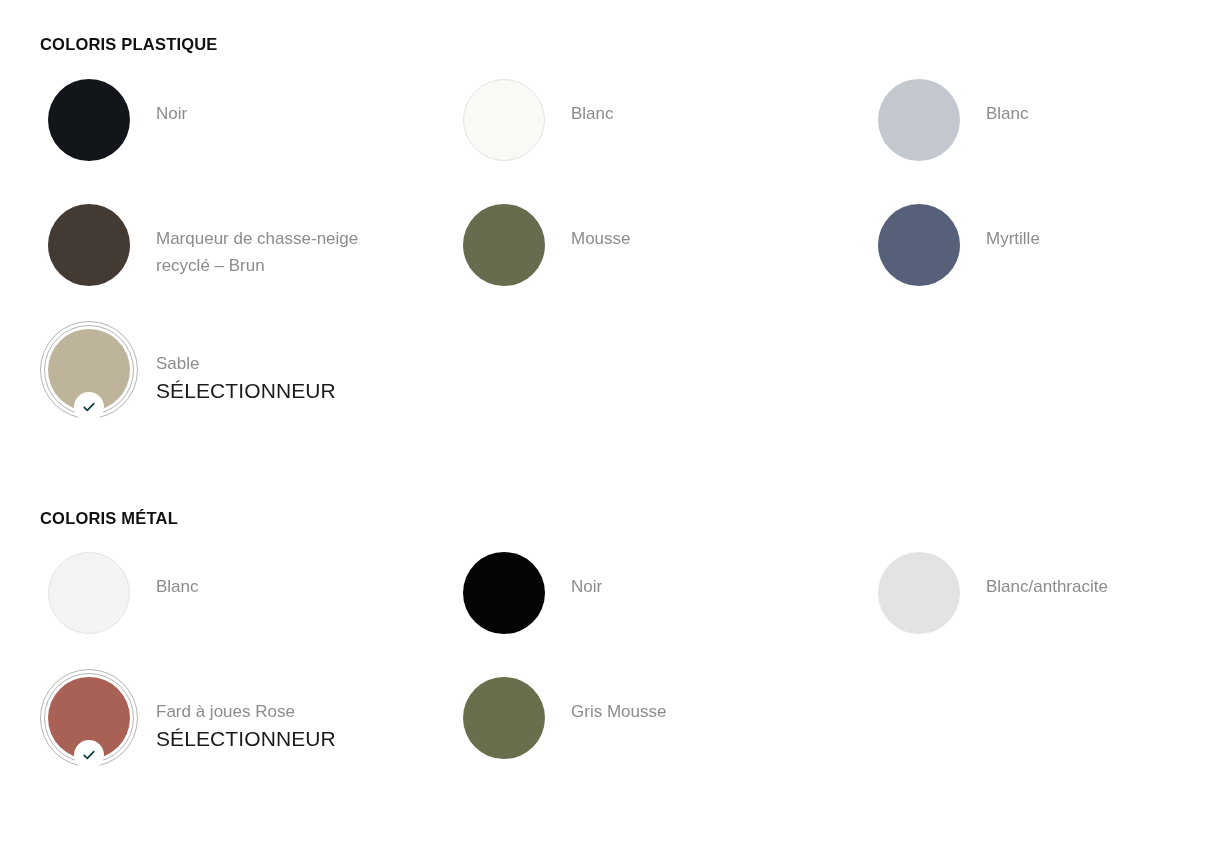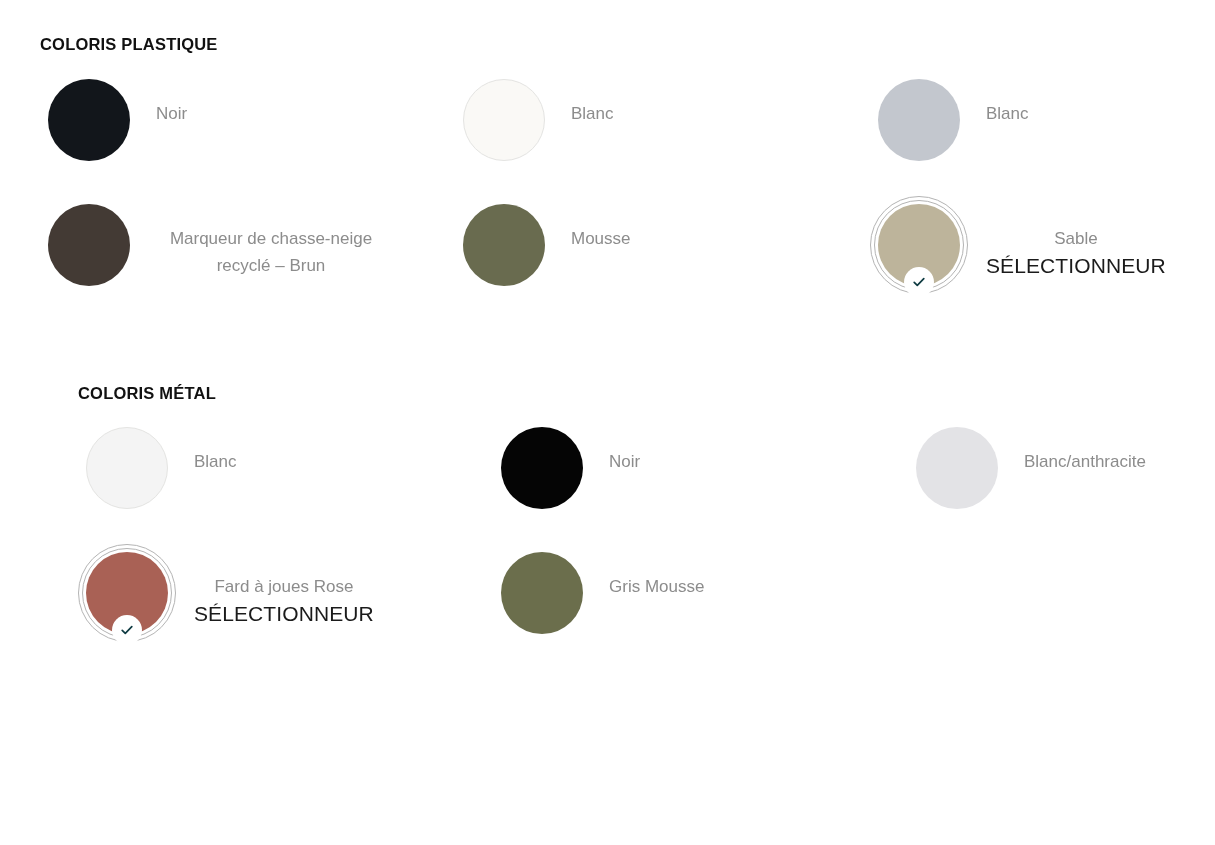--- a/index.html
+++ b/index.html
@@ -30,35 +30,34 @@
   .section-title {
     font-size: 16.5px;
     font-weight: bold;
     letter-spacing: 0.2px;
     color: #111111;
     margin: 0;
     padding: 0;
     line-height: 1;
   }
   .section-plastique { padding-top: 36px; }
-  .section-metal { padding-top: 64px; margin-left: 38px; }
+  .section-metal { padding-top: 64px; }
 
   
   .swatch-grid {
     display: grid;
     grid-template-columns: 415px 415px 1fr;
     row-gap: 0;
     margin-top: 18px;
   }
   .swatch-cell {
     display: flex;
     align-items: flex-start;
     height: 125px;
     box-sizing: border-box;
-    text-align: center;
   }
 
   
   .swatch-wrap {
     position: relative;
     width: 98px;
     height: 98px;
     flex: 0 0 98px;
     display: flex;
     align-items: center;
@@ -188,20 +187,31 @@
 
       <div class="swatch-circle" style="background: rgb(105, 107, 79);"></div>
 
     </div>
     <div class="swatch-text">
       <div class="swatch-name">Mousse</div>
 
     </div>
   </div>
 
+  <div class="swatch-cell">
+    <div class="swatch-wrap">
+
+      <div class="swatch-circle" style="background: rgb(86, 97, 121);"></div>
+
+    </div>
+    <div class="swatch-text">
+      <div class="swatch-name">Myrtille</div>
+
+    </div>
+  </div>
 
 
   <div class="swatch-cell">
     <div class="swatch-wrap selected">
       <div class="ring-outer"></div>
       <div class="ring-inner"></div>
       <div class="swatch-circle" style="background: rgb(189, 180, 155);"></div>
       <div class="check-badge">
         <svg width="16" height="16" viewBox="0 0 16 16" aria-hidden="true">
           <path d="M3.2 8.3 L6.3 11.4 L12.8 4.7" fill="none" stroke="#0f3b42" stroke-width="1.7" stroke-linecap="round" stroke-linejoin="round"></path>

